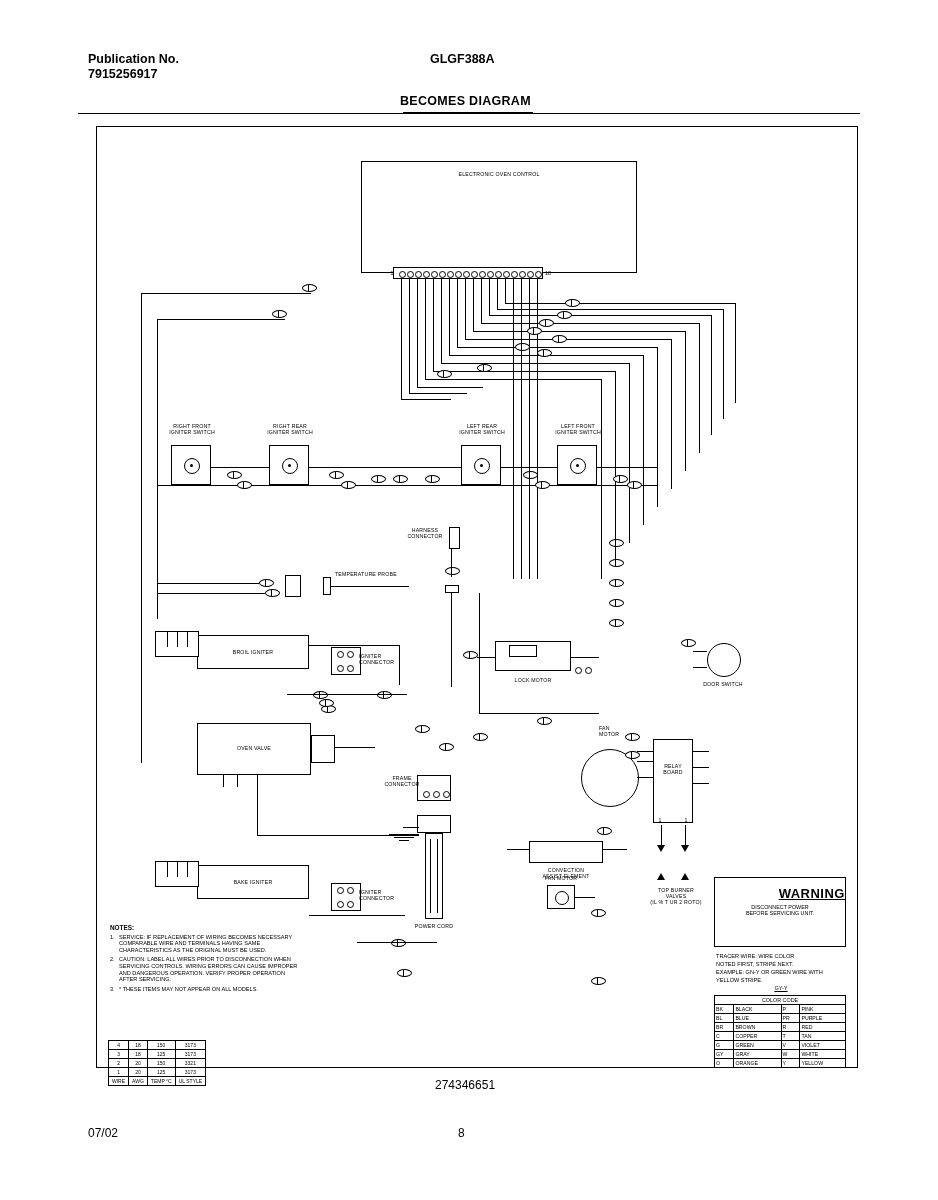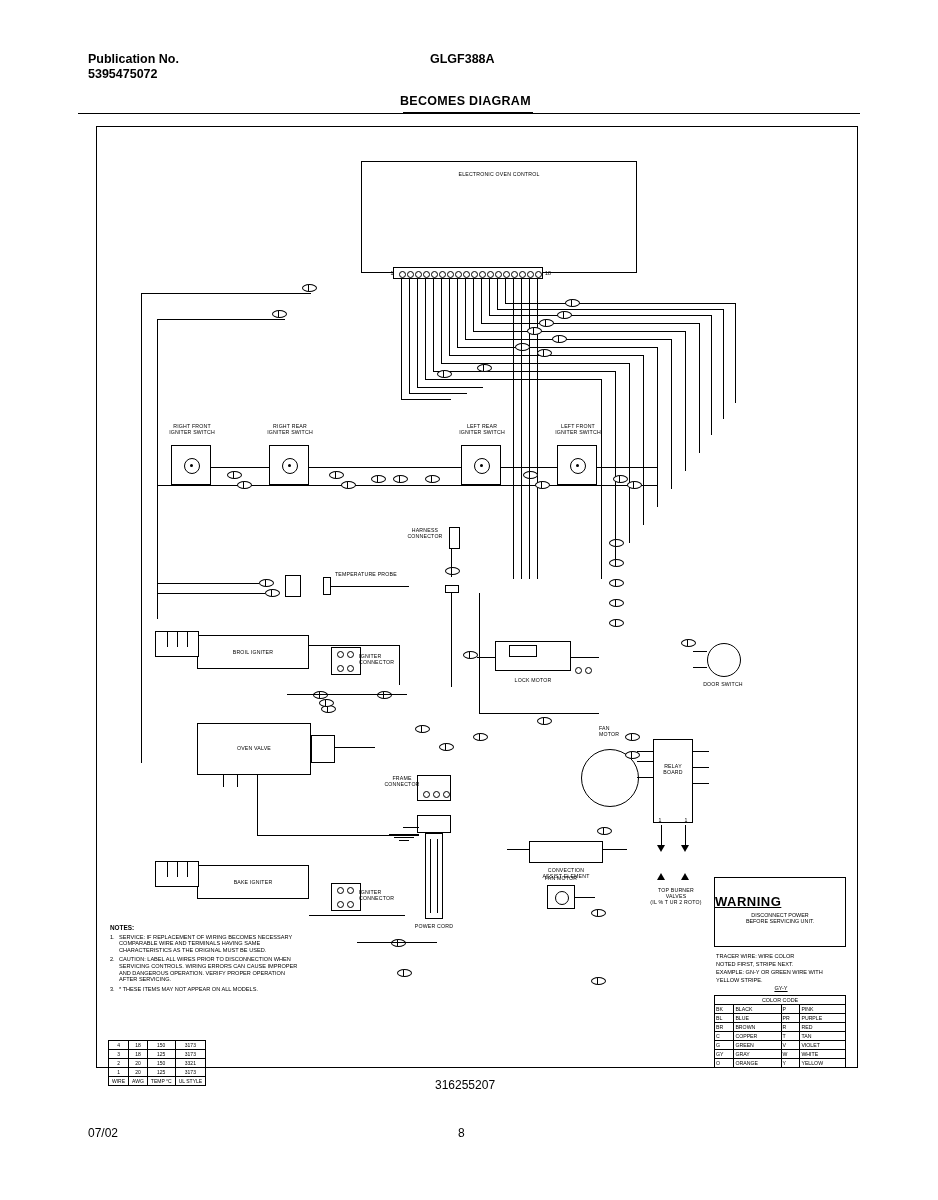--- a/index.html
+++ b/index.html
@@ -48,21 +48,21 @@
   .circle { position:absolute; border:1.3px solid #000; border-radius:50%; background:#fff; }
 
   
   .notes { position:absolute; left:110px; top:925px; width:190px; font-size:5.6px; line-height:6.6px; }
   .notes h4 { margin:0 0 2px 0; font-size:6.4px; }
   .notes .n { display:flex; margin-bottom:3px; }
   .notes .n .num { width:9px; flex:none; }
 
   
   .warnbox { position:absolute; left:714px; top:877px; width:132px; height:70px; border:1.4px solid #000; background:#fff; box-sizing:border-box; }
-  .warn-title { text-align:left; font-size:13px; font-weight:bold; text-decoration:underline; margin-top:16px; letter-spacing:.5px; }
+  .warn-title { text-align:right; font-size:13px; font-weight:bold; text-decoration:underline; margin-top:8px; letter-spacing:.5px; }
   .warn-sub { text-align:center; font-size:5.4px; line-height:6.4px; margin-top:3px; }
   .tracer { position:absolute; left:716px; top:952px; width:130px; font-size:5.6px; line-height:8px; }
 
   
   .cc { position:absolute; left:714px; top:995px; width:132px; border:1.3px solid #000; border-collapse:collapse; background:#fff; }
   .cc td { border:0.8px solid #000; font-size:5.2px; padding:0 1px; height:8px; line-height:8px; }
   .cc .hdr { text-align:center; font-size:5.4px; }
 
   
   .wg { position:absolute; left:108px; top:1040px; border:1.2px solid #000; border-collapse:collapse; background:#fff; }
@@ -75,30 +75,30 @@
   .gnd { position:absolute; }
   .gnd i { display:block; background:#000; height:1.2px; margin:1.4px auto 0; }
 </style>
 </head>
 <body>
 
 <div class="page">
 
   <div class="hdr-pub">
     <span>Publication No.</span><br>
-    <span>5395475072</span>
+    <span>7915256917</span>
   </div>
   <div class="hdr-model">GLGF388A</div>
   <div class="hdr-title">BECOMES DIAGRAM</div>
   <div class="hdr-rule-short"></div>
   <div class="hdr-rule-long"></div>
 
   <div class="footer-date">07/02</div>
   <div class="footer-page">8</div>
-  <div class="doc-number">316255207</div>
+  <div class="doc-number">274346651</div>
 
   <div class="frame">
 
     <div class="box" style="left:264px; top:34px; width:276px; height:112px;"></div>
     <div class="lbl" style="left:314px; top:44px; width:176px;">ELECTRONIC OVEN CONTROL</div>
 
     <div class="box" style="left:296px; top:140px; width:150px; height:12px;"></div>
     <div class="lbl" style="left:291px; top:143px; width:8px;">1</div>
     <div class="lbl" style="left:446px; top:143px; width:10px;">18</div>
 

